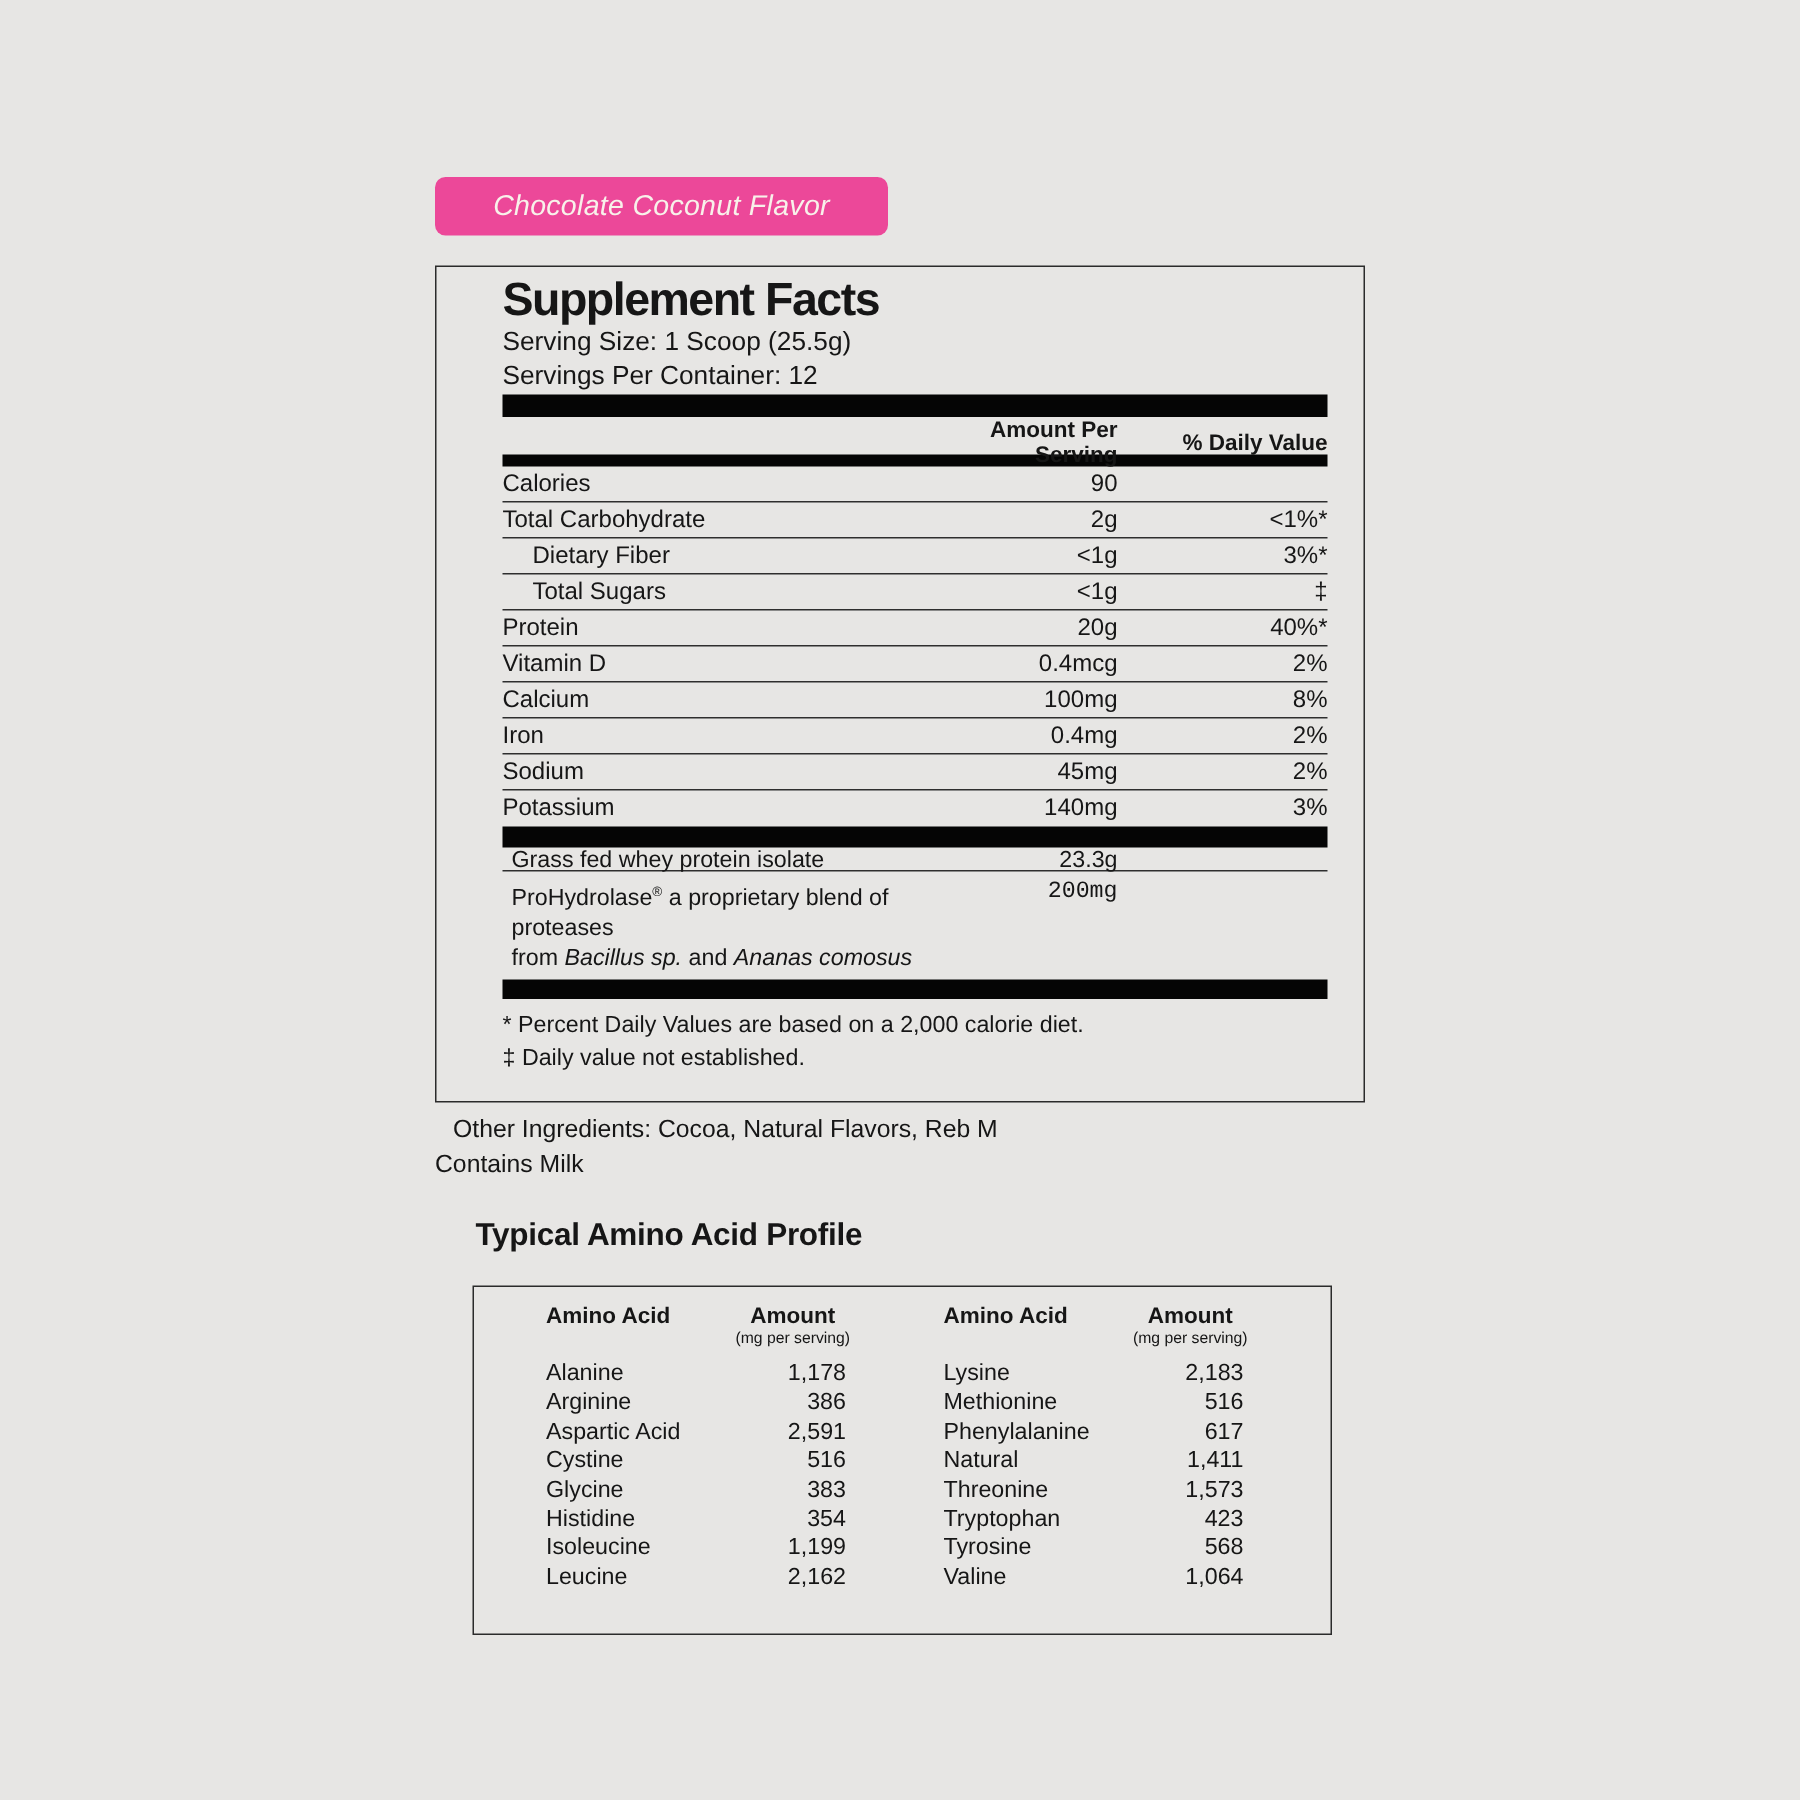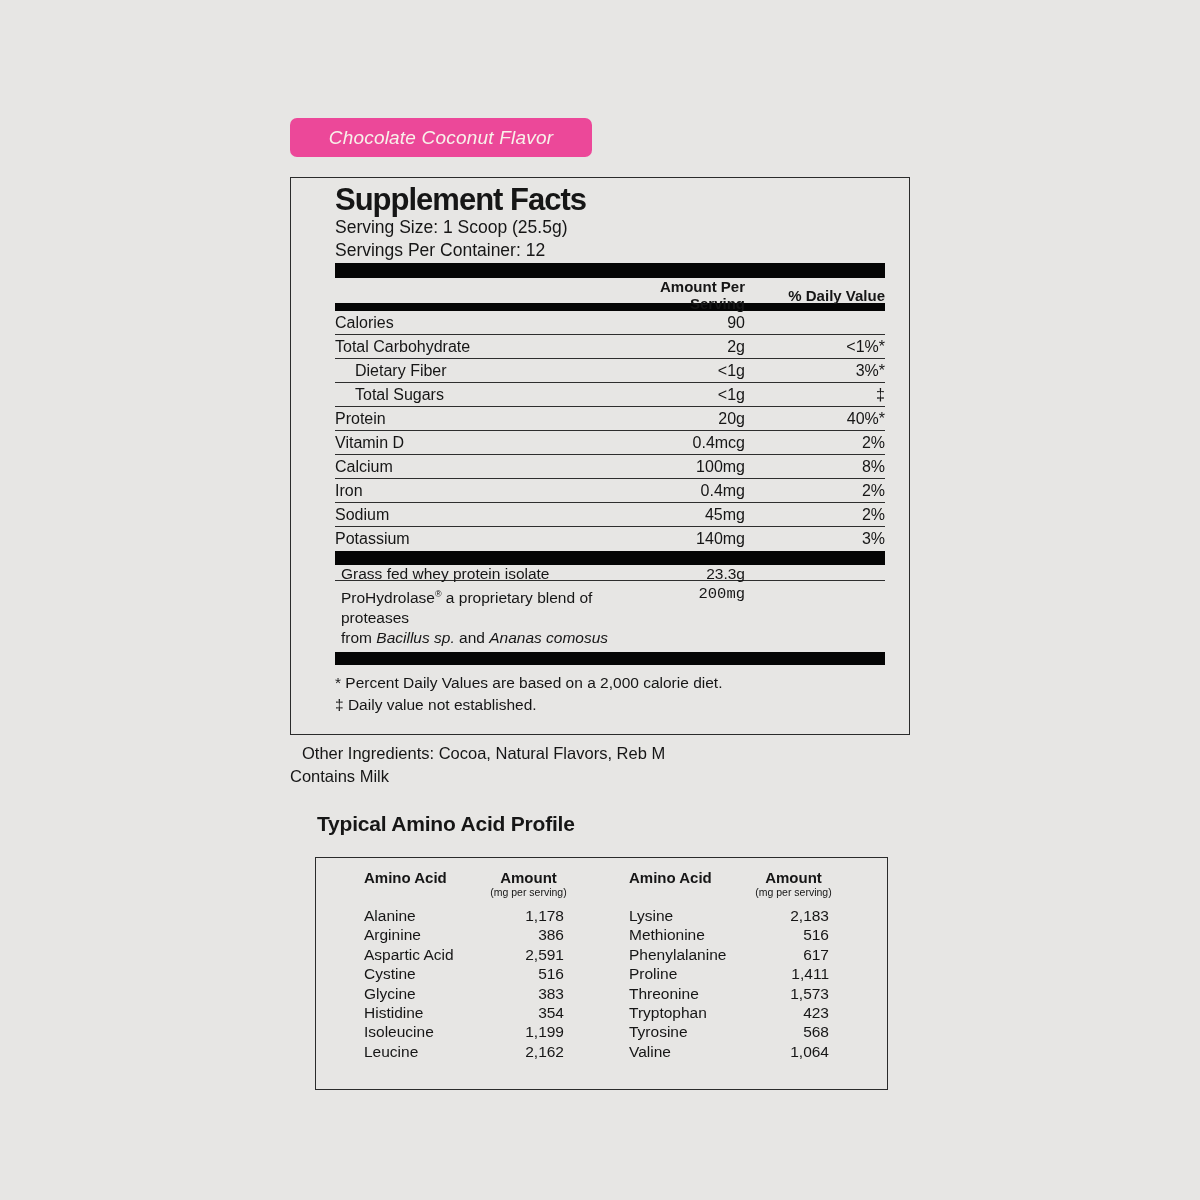--- a/index.html
+++ b/index.html
@@ -232,21 +232,21 @@
           <div class="acol">617</div>
         </div>
       </div>
       <div class="am-flex am-row">
         <div class="half">
           <div class="name">Cystine</div>
           <div class="acol">516</div>
         </div>
         <div class="gap"></div>
         <div class="half">
-          <div class="name">Proline</div>
+          <div class="name">Natural</div>
           <div class="acol">1,411</div>
         </div>
       </div>
       <div class="am-flex am-row">
         <div class="half">
           <div class="name">Glycine</div>
           <div class="acol">383</div>
         </div>
         <div class="gap"></div>
         <div class="half">

